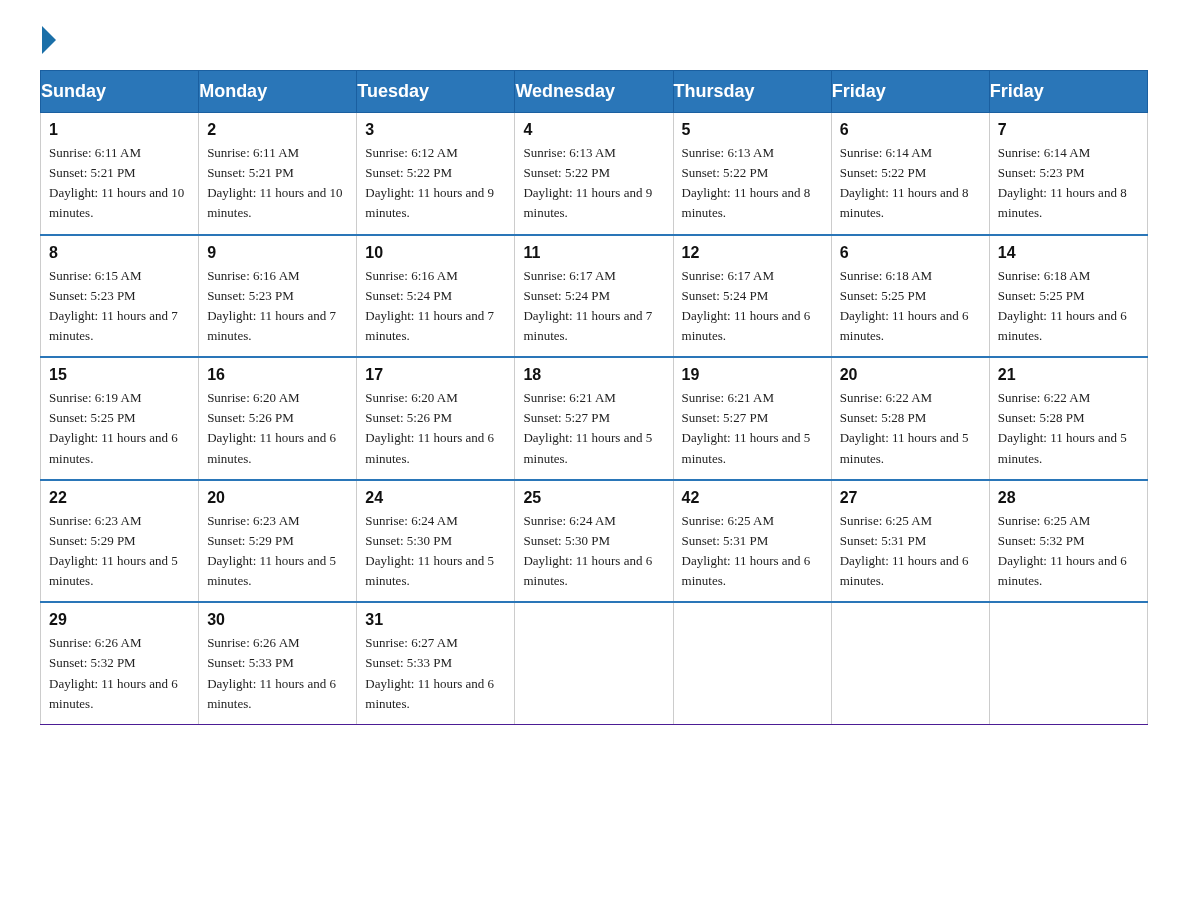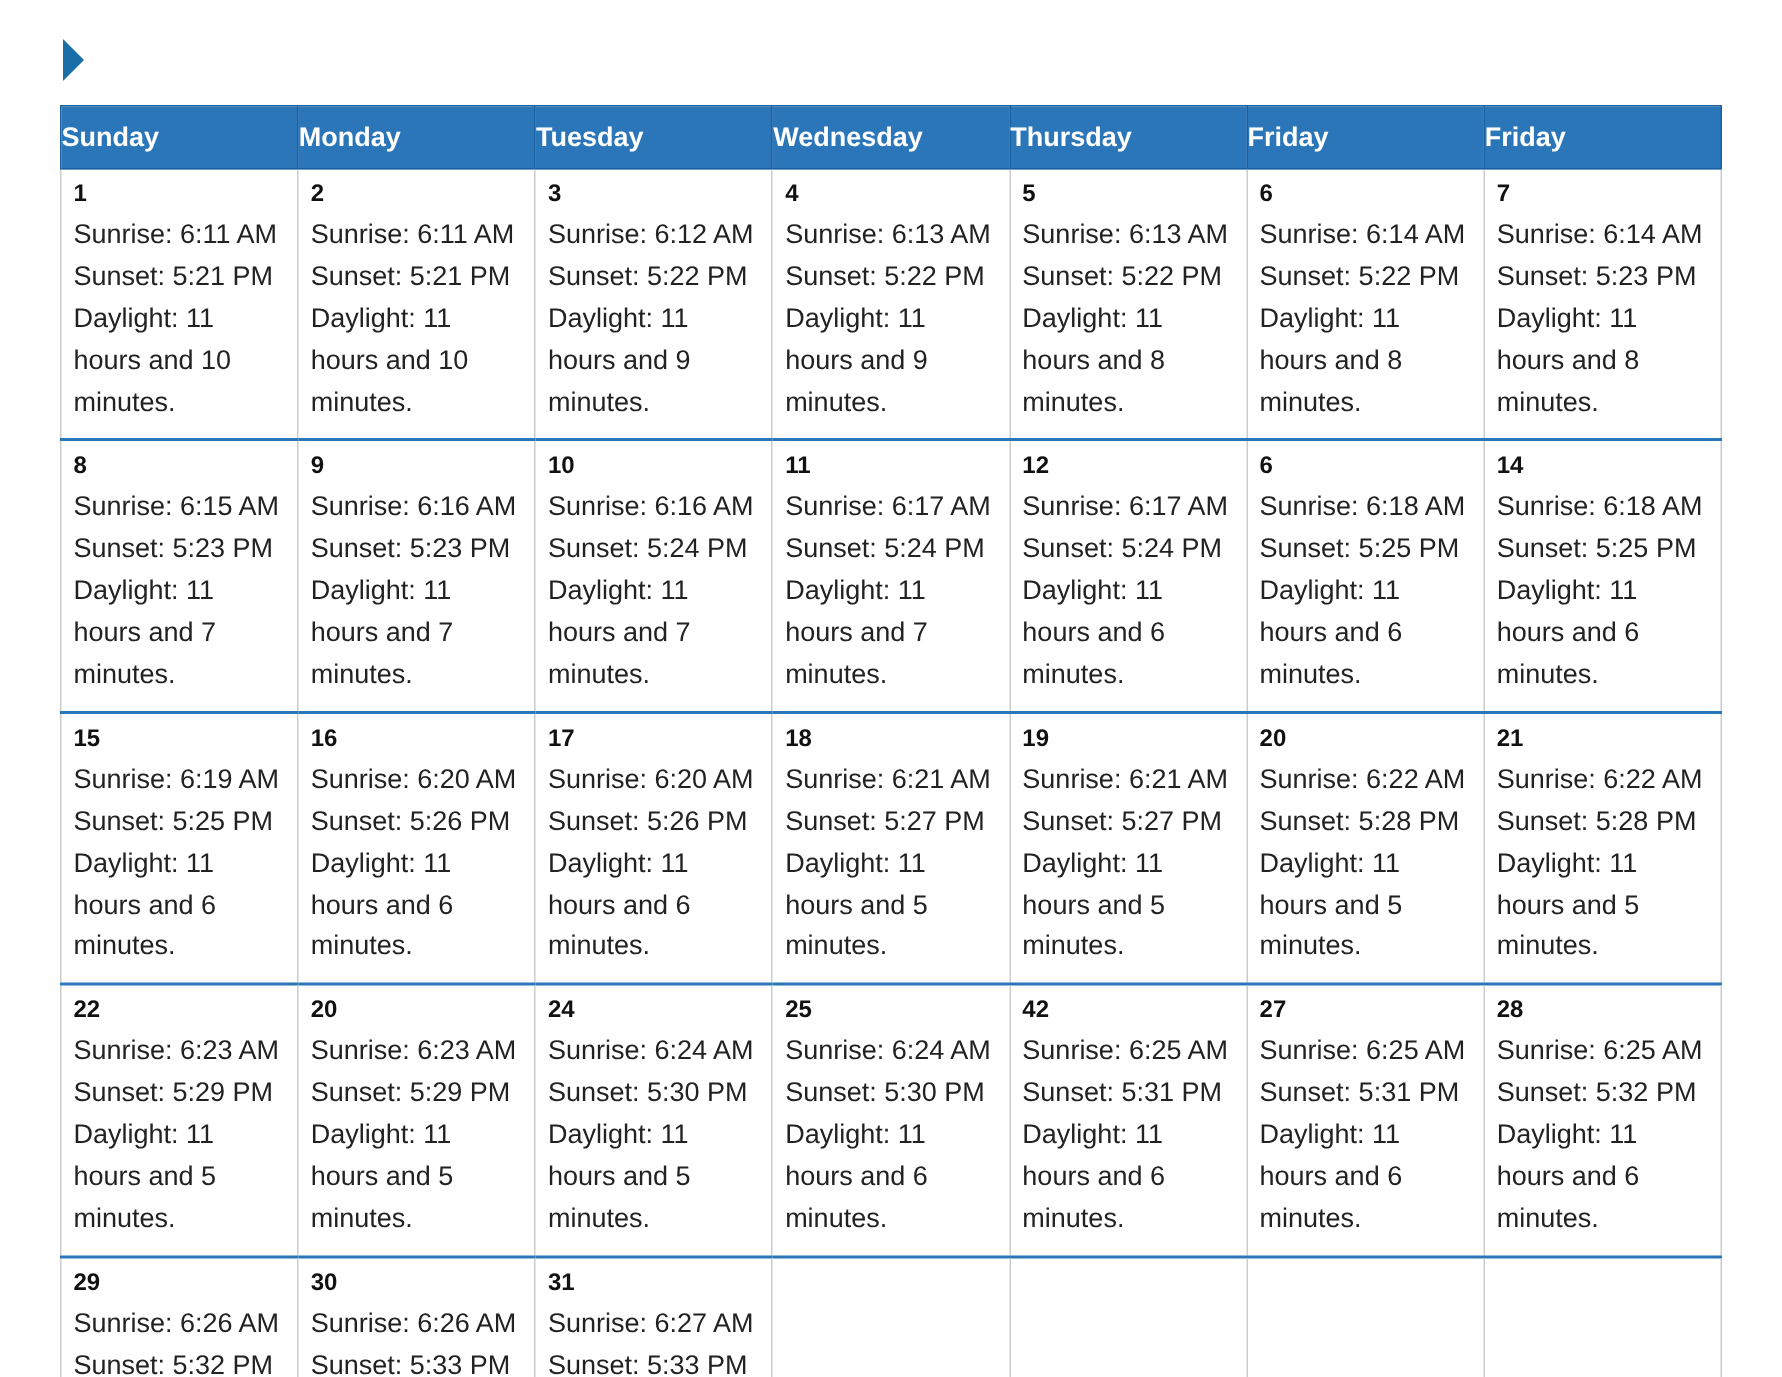--- a/index.html
+++ b/index.html
@@ -88,23 +88,24 @@
       background: #fff;
     }
     .day-number {
       font-size: 16px;
       font-weight: bold;
       display: block;
       margin-bottom: 4px;
       color: #111;
     }
     .day-info {
-      font-size: 18px;
+      font-size: 13px;
       line-height: 1.55;
       color: #222;
+      font-family: Liberation Serif, serif;
     }
     tr td {
       border-bottom: 2px solid #2a76b8;
     }
     tr:last-child td {
       border-bottom: 1px solid #4c1d95;
     }
   </style>
 </head>
 <body>

